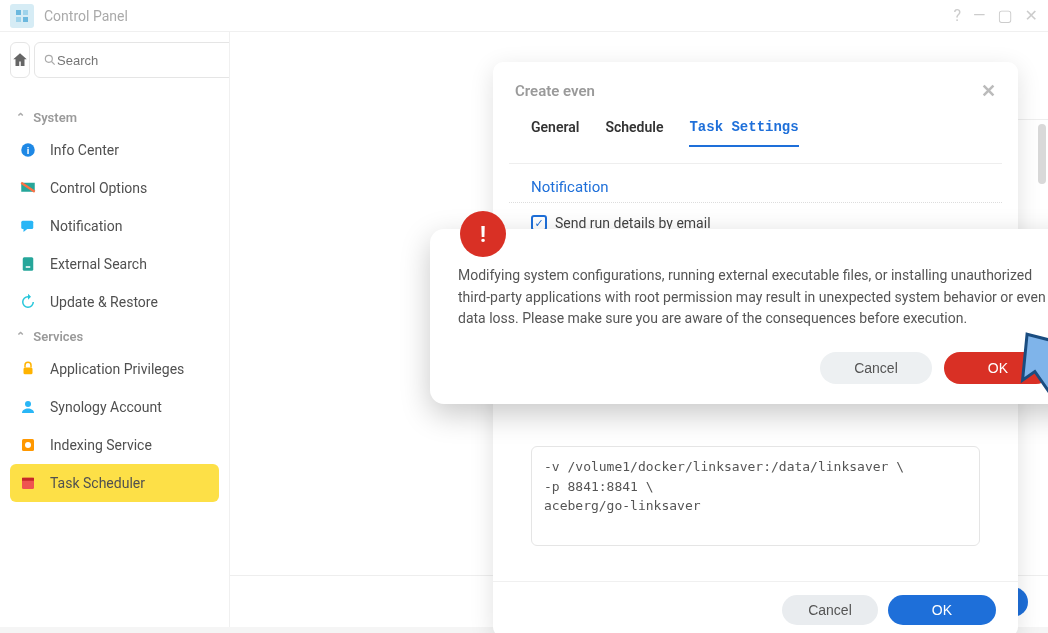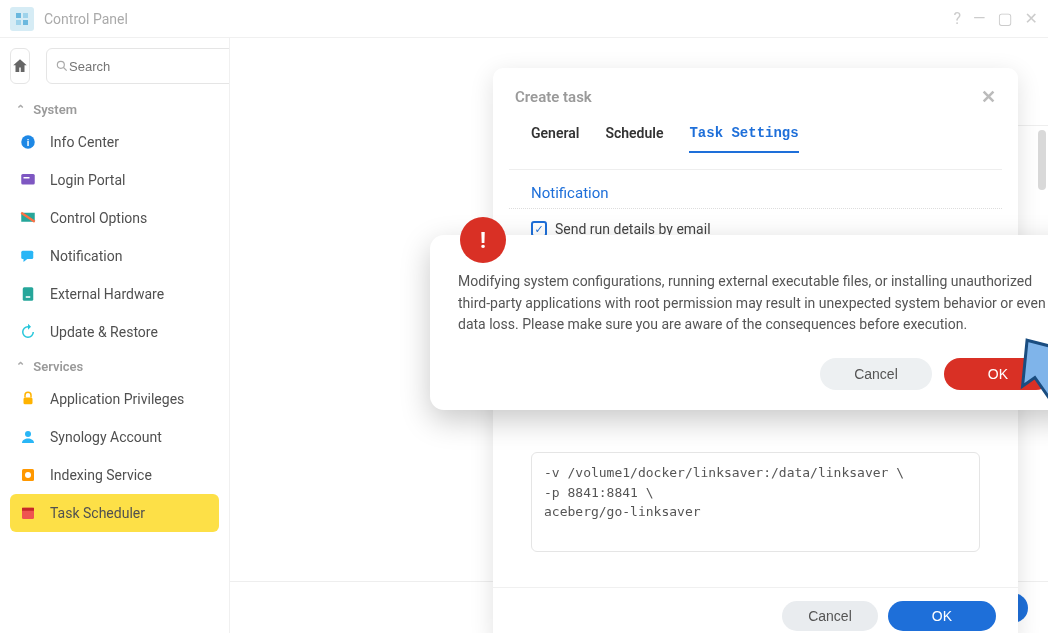--- a/index.html
+++ b/index.html
@@ -1,28 +1,28 @@
 <!DOCTYPE html>
 <html><head>
 <meta charset="utf-8">
 <style>
 * { box-sizing: border-box; margin: 0; padding: 0; }
 body { font-family: -apple-system, BlinkMacSystemFont, "Segoe UI", Roboto, Helvetica, Arial, sans-serif; font-size: 13px; color: #333; background: #f5f5f5; width: 1048px; height: 633px; overflow: hidden; position: relative; }
 
 
-.titlebar { height: 38px; display: flex; align-items: center; padding: 0 10px; background: #fff; border-bottom: 1px solid #f0f0f0; }
+.titlebar { height: 32px; display: flex; align-items: center; padding: 0 10px; background: #fff; border-bottom: 1px solid #f0f0f0; }
 .titlebar .app-icon { width: 24px; height: 24px; background: #d6ecf5; border-radius: 3px; margin-right: 10px; display:flex; align-items:center; justify-content:center; }
 .titlebar .title { color: #aaa; font-size: 14px; flex: 1; }
 .titlebar .win-ctrl { color: #ccc; font-size: 16px; margin-left: 12px; cursor: pointer; }
 
 .main { display: flex; height: calc(633px - 38px); background: #fff; }
 
 
 .sidebar { width: 230px; padding: 10px 10px 0 10px; border-right: 1px solid #f0f0f0; background: #fff; overflow: hidden; }
-.sidebar .top-row { display: flex; align-items: flex-end; gap: 16px; margin-bottom: 10px; }
+.sidebar .top-row { display: flex; align-items: flex-end; gap: 4px; margin-bottom: 24px; }
 .home-btn { width: 38px; height: 36px; border: 1px solid #e5e5e5; border-radius: 6px; display: flex; align-items: center; justify-content: center; color: #666; }
 .search-wrap { flex: 1; height: 36px; border: 1px solid #e5e5e5; border-radius: 6px; display: flex; align-items: center; padding: 0 8px; color: #aaa; }
 .search-wrap input { border: none; outline: none; flex: 1; font-size: 13px; color: #555; background: transparent; }
 .sidebar .group-header { display: flex; align-items: center; gap: 8px; color: #9a9a9a; font-weight: 600; padding: 8px 6px 6px 6px; font-size: 13px; }
 .sidebar .item { display: flex; align-items: center; gap: 12px; padding: 9px 8px; border-radius: 6px; color: #505050; font-size: 14px; cursor: pointer; }
 .sidebar .item.active { background: #fde047; }
 .sidebar .icon-box { width: 20px; height: 20px; display: flex; align-items: center; justify-content: center; }
 
 
 .content { flex: 1; position: relative; background: #fff; }
@@ -121,29 +121,20 @@
           <svg width="18" height="18" viewBox="0 0 24 24">
             <circle cx="12" cy="12" r="9" fill="#1e88e5"></circle>
             <text x="12" y="17" text-anchor="middle" fill="#fff" font-size="13" font-weight="bold">i</text>
           </svg>
         </span>
         <span>Info Center</span>
       </div>
     <div class="item">
         <span class="icon-box">
           <svg width="18" height="18" viewBox="0 0 24 24">
-            <rect x="3" y="4" width="18" height="14" rx="2" fill="#7e57c2"></rect>
-            <rect x="6" y="8" width="8" height="2" fill="#fff"></rect>
-          </svg>
-        </span>
-        <span>Login Portal</span>
-      </div>
-    <div class="item">
-        <span class="icon-box">
-          <svg width="18" height="18" viewBox="0 0 24 24">
             <rect x="3" y="5" width="18" height="12" fill="#26a69a"></rect>
             <path d="M3 5 L21 17" stroke="#ff7043" stroke-width="3"></path>
           </svg>
         </span>
         <span>Control Options</span>
       </div>
     <div class="item">
         <span class="icon-box">
           <svg width="18" height="18" viewBox="0 0 24 24">
             <rect x="3" y="5" width="16" height="11" rx="2" fill="#29b6f6"></rect>
@@ -152,21 +143,21 @@
         </span>
         <span>Notification</span>
       </div>
     <div class="item">
         <span class="icon-box">
           <svg width="18" height="18" viewBox="0 0 24 24">
             <rect x="5" y="3" width="14" height="18" rx="2" fill="#26a69a"></rect>
             <rect x="9" y="15" width="6" height="2" fill="#fff"></rect>
           </svg>
         </span>
-        <span>External Hardware</span>
+        <span>External Search</span>
       </div>
     <div class="item">
         <span class="icon-box">
           <svg width="18" height="18" viewBox="0 0 24 24">
             <path d="M12 4a8 8 0 1 0 8 8h-2a6 6 0 1 1-6-6v3l4-4-4-4z" fill="#26c6da"></path>
           </svg>
         </span>
         <span>Update &amp; Restore</span>
       </div>
 
@@ -294,21 +285,21 @@
       </span>
     </div>
 
     <div class="bottom-bar">
       <button class="btn secondary">Reset</button>
       <button class="btn primary">Apply</button>
     </div>
 
     <div class="dialog-task">
       <div class="dlg-head">
-        <span>Create task</span>
+        <span>Create even</span>
         <span class="dlg-close">✕</span>
       </div>
       <div class="tabs">
         <div class="tab">General</div>
         <div class="tab">Schedule</div>
         <div class="tab active">Task Settings</div>
       </div>
       <div class="section-title">Notification</div>
       <div class="form-row">
         <span class="checkbox">✓</span>

